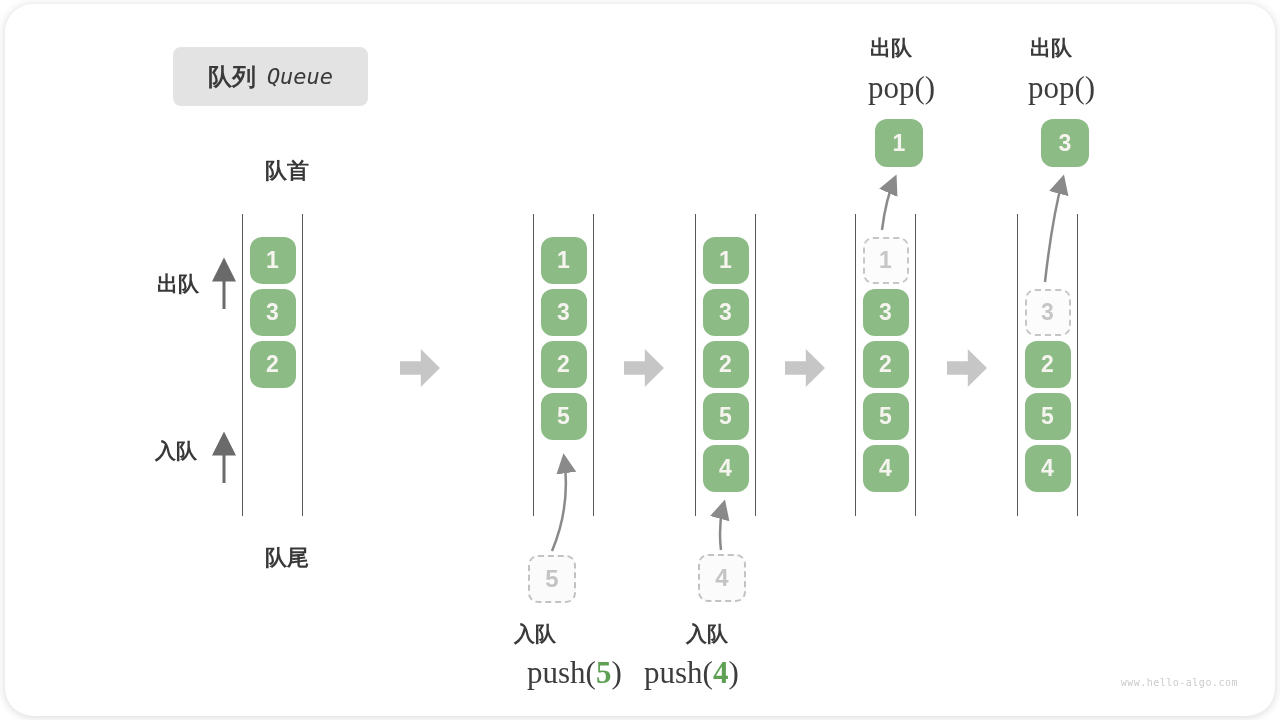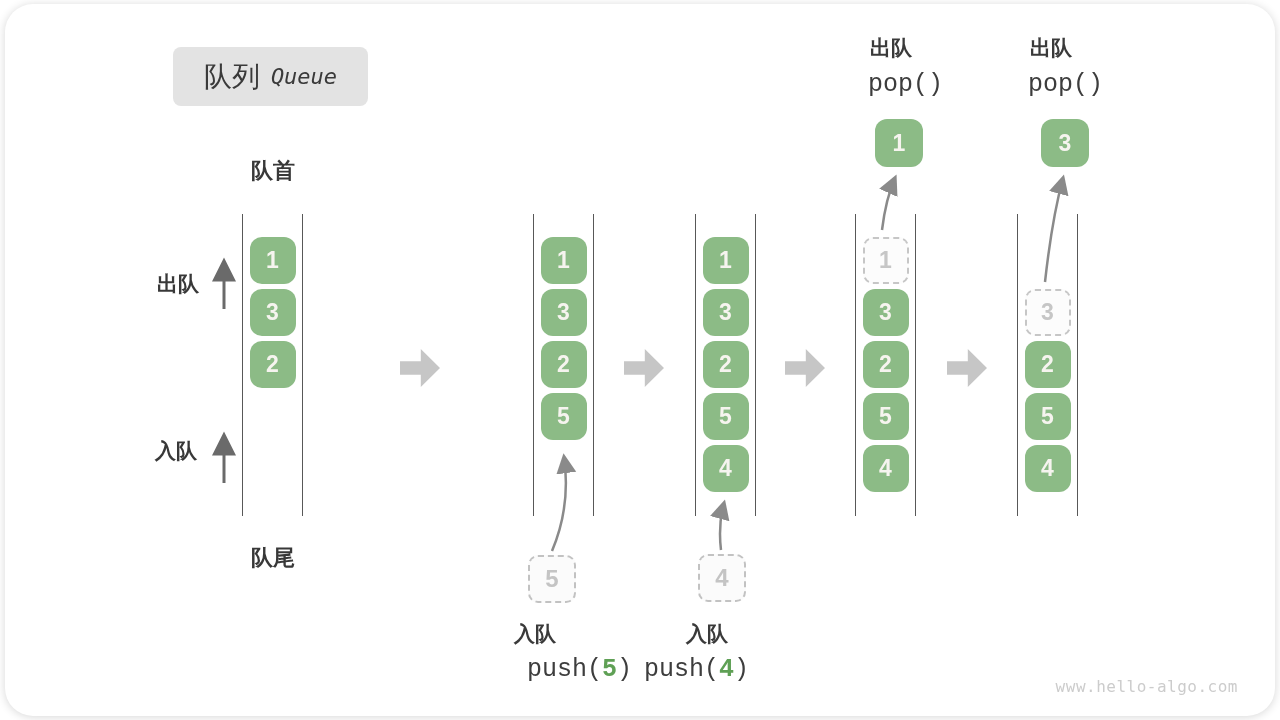--- a/index.html
+++ b/index.html
@@ -11,27 +11,27 @@
     box-shadow: 0 1px 10px rgba(0,0,0,0.16);
   }
   .stage { position: absolute; inset: 0; }
 
   
   .title-box {
     position: absolute; left: 168px; top: 43px; width: 195px; height: 59px;
     background: #e3e3e3; border-radius: 8px;
     display: flex; align-items: center; justify-content: center; gap: 11px;
   }
-  .title-zh { font-size: 28px; font-weight: normal; color: #3a3a3a; }
+  .title-zh { font-size: 24px; font-weight: bold; color: #3a3a3a; }
   .title-en { font-family: "DejaVu Sans Mono", "Liberation Mono", monospace;
     font-size: 22px; color: #3a3a3a; font-style: italic; }
 
   
   .anchor { position: absolute; font-size: 22px; font-weight: bold; color: #383838;
-    transform: translateX(-50%); white-space: nowrap; }
+    transform: translateX(-50%); white-space: nowrap; margin-left: 14px; }
   .anchor-front { left: 268px; top: 152px; }
   .anchor-rear  { left: 268px; top: 539px; }
   .side-label { position: absolute; font-size: 21px; font-weight: bold; color: #383838;
     white-space: nowrap; }
   .side-dequeue { left: 152px; top: 266px; }
   .side-enqueue { left: 150px; top: 433px; }
 
   
   .col {
     position: absolute; top: 210px; height: 302px; width: 61px;
@@ -60,36 +60,36 @@
     position: absolute; width: 48px; height: 48px; border-radius: 12px;
     background: #8cbb86; color: #f6f4ef;
     display: flex; align-items: center; justify-content: center;
     font-size: 23px; font-weight: bold;
   }
 
   
   .op-label { position: absolute; font-size: 21px; font-weight: bold; color: #3a3a3a;
     white-space: nowrap; }
   .op-code { position: absolute;
-    font-family: Liberation Mono, monospace;
-    font-size: 25px; color: #3d3d3d; white-space: nowrap; }
+    font-family: Liberation Serif, serif;
+    font-size: 31px; color: #3d3d3d; white-space: nowrap; }
   .op-code .arg { color: #5fa055; font-weight: bold; }
 
   
   .flow {
     position: absolute; top: 345px; width: 40px; height: 38px; background: #c6c6c6;
     clip-path: polygon(0 32%, 52% 32%, 52% 0, 100% 50%, 52% 100%, 52% 68%, 0 68%);
   }
 
   .overlay { position: absolute; inset: 0; pointer-events: none; }
 
   .watermark {
     position: absolute; right: 37px; top: 673px;
     font-family: "DejaVu Sans Mono", "Liberation Mono", monospace;
-    font-size: 16px; color: #cccccc; letter-spacing: 0.5px;
+    font-size: 10px; color: #cccccc; letter-spacing: 0.5px;
   }
 </style>
 </head>
 <body>
 
 <div class="card">
 <div class="stage">
 
   <div class="title-box">
     <span class="title-zh">队列</span>

